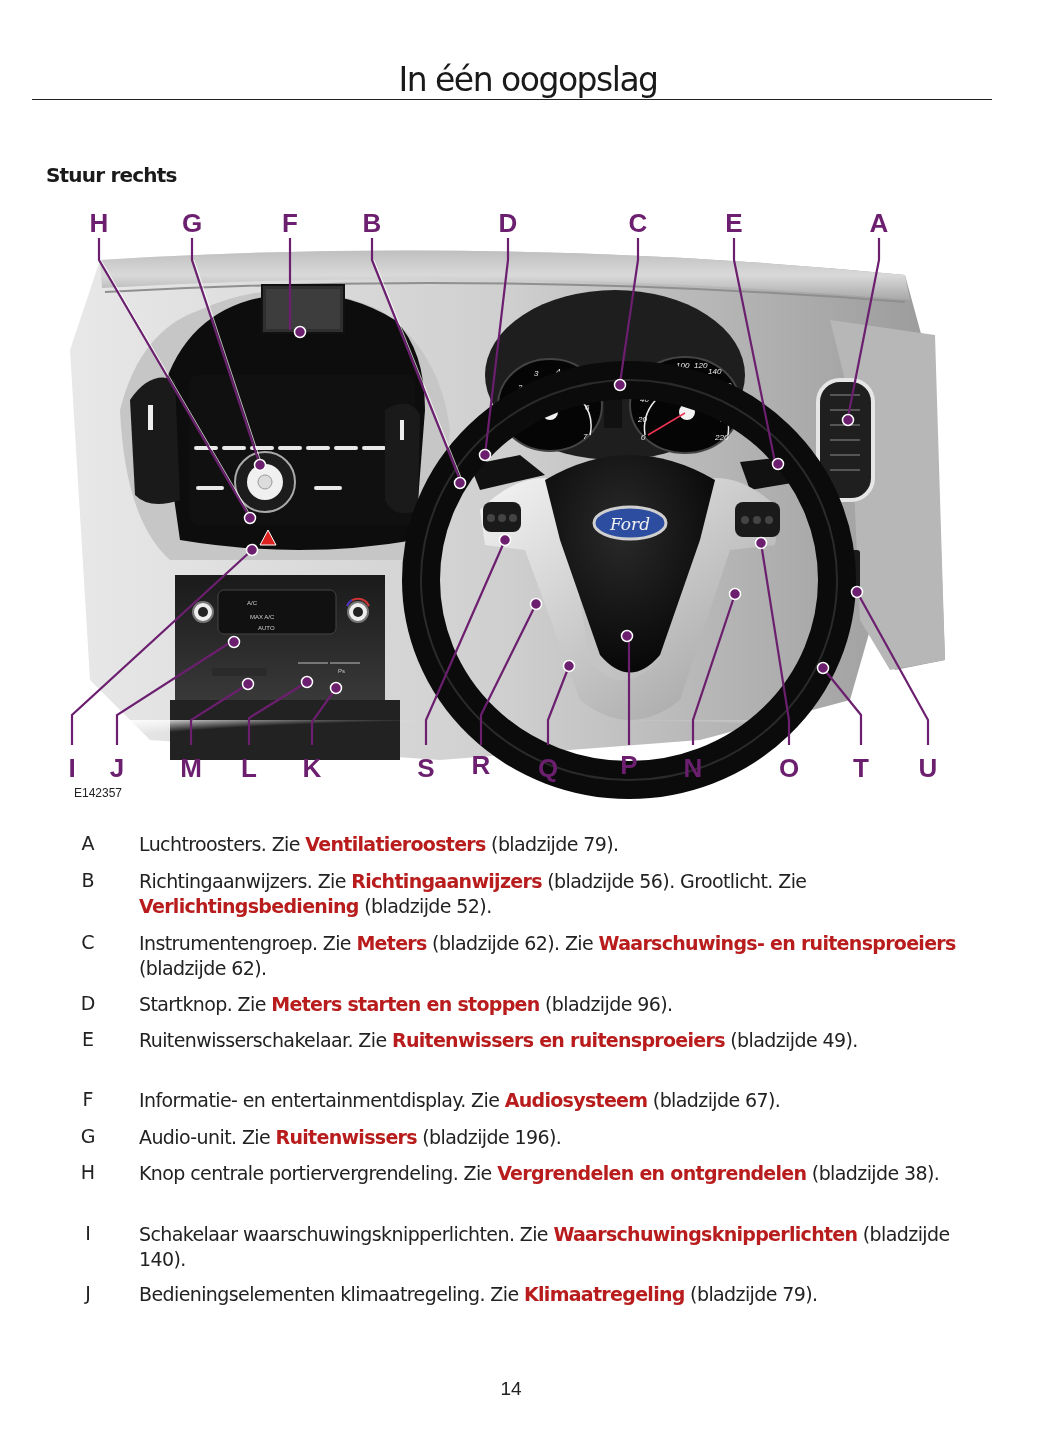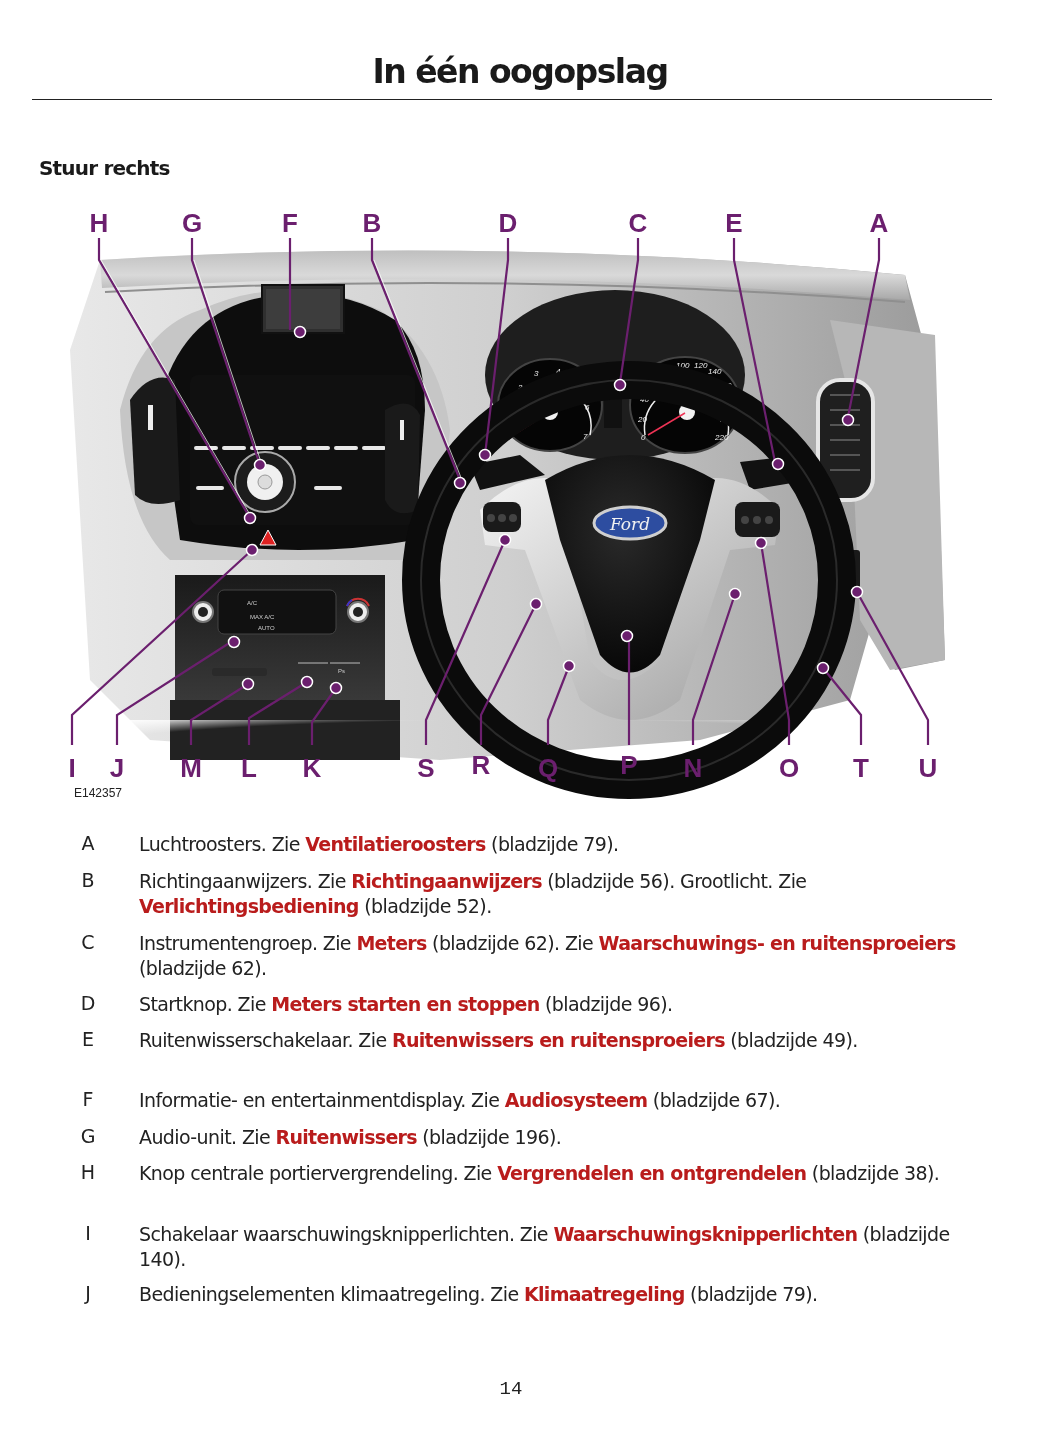--- a/index.html
+++ b/index.html
@@ -1,29 +1,29 @@
 <!DOCTYPE html>
 <html><head>
 <meta charset="utf-8">
 <style>
   html, body { margin: 0; padding: 0; background: #ffffff; }
   body { width: 1055px; height: 1448px; position: relative; overflow: hidden; color: #1a1a1a; font-family: "Liberation Sans", sans-serif; }
-  .page-title { position: absolute; left: 0; width: 1024px; top: 44px; text-align: center; font-family: "DejaVu Sans", sans-serif; font-weight: bold; font-size: 33px; letter-spacing: -1.5px; color: #1a1a1a; margin: 8px; }
+  .page-title { position: absolute; left: 0; width: 1024px; top: 44px; text-align: center; font-family: "DejaVu Sans", sans-serif; font-weight: normal; font-size: 33px; letter-spacing: -1.5px; color: #1a1a1a; margin: 16px; }
   .title-rule { position: absolute; left: 32px; width: 960px; top: 99px; height: 0; border-top: 1.6px solid #222; }
-  .section-heading { position: absolute; left: 39px; top: 156px; font-family: "DejaVu Sans", sans-serif; font-weight: bold; font-size: 20px; letter-spacing: -0.8px; margin: 0; color: #1a1a1a; }
+  .section-heading { position: absolute; left: 39px; top: 156px; font-family: "DejaVu Sans", sans-serif; font-weight: bold; font-size: 20px; letter-spacing: -0.8px; margin: 7px; color: #1a1a1a; }
   .figure { position: absolute; left: 0; top: 200px; width: 1055px; height: 600px; }
   .figure svg { position: absolute; left: 0; top: 0; }
   .callout-label { position: absolute; font-family: "Liberation Sans", sans-serif; font-weight: bold; font-size: 26px; color: #6b1f6e; transform: translateX(-50%); line-height: 1; }
   .figure-id { position: absolute; left: 46px; top: 586px; font-family: "Liberation Sans", sans-serif; font-size: 12px; color: #222; margin-left: 28px; }
   .legend { position: absolute; left: 0; top: 832px; width: 1055px; }
   .legend-row { position: absolute; left: 0; width: 1055px; }
   .legend-key { position: absolute; left: 78px; width: 20px; text-align: center; font-family: "DejaVu Sans", sans-serif; font-size: 19px; font-weight: normal; color: #222; }
   .legend-text { position: absolute; left: 139px; width: 850px; font-family: "DejaVu Sans", sans-serif; font-size: 19px; line-height: 25px; color: #222; letter-spacing: -0.6px; }
   .legend-text b { font-weight: bold; color: #b91c1c; letter-spacing: -0.7px; }
-  .page-number { position: absolute; left: 0; width: 1022px; top: 1378px; text-align: center; font-family: Liberation Mono, monospace; font-size: 19px; color: #222; }
+  .page-number { position: absolute; left: 0; width: 1022px; top: 1378px; text-align: center; font-family: Liberation Sans, sans-serif; font-size: 19px; color: #222; }
 </style>
 </head>
 <body>
 
 <h1 class="page-title">In één oogopslag</h1>
 <div class="title-rule"></div>
 
 <h2 class="section-heading">Stuur rechts</h2>
 
 <div class="figure">

